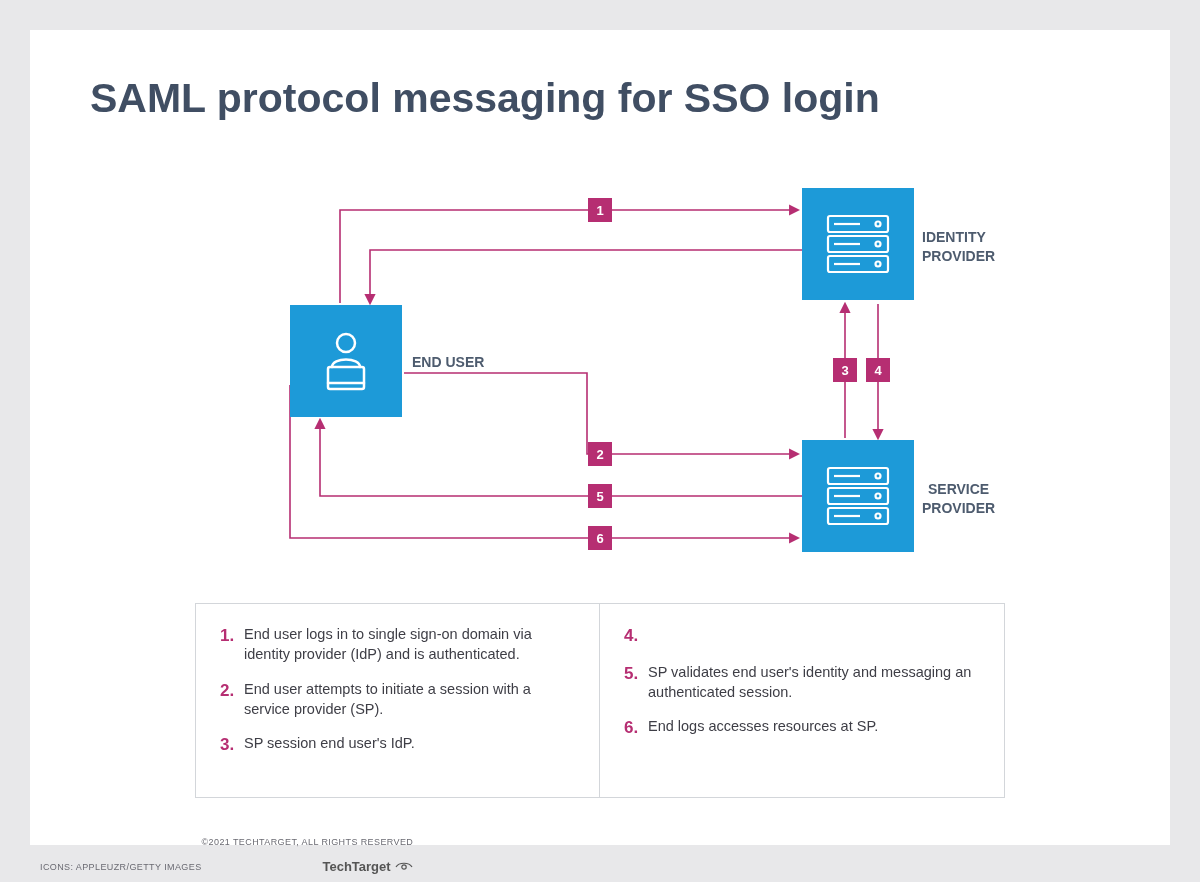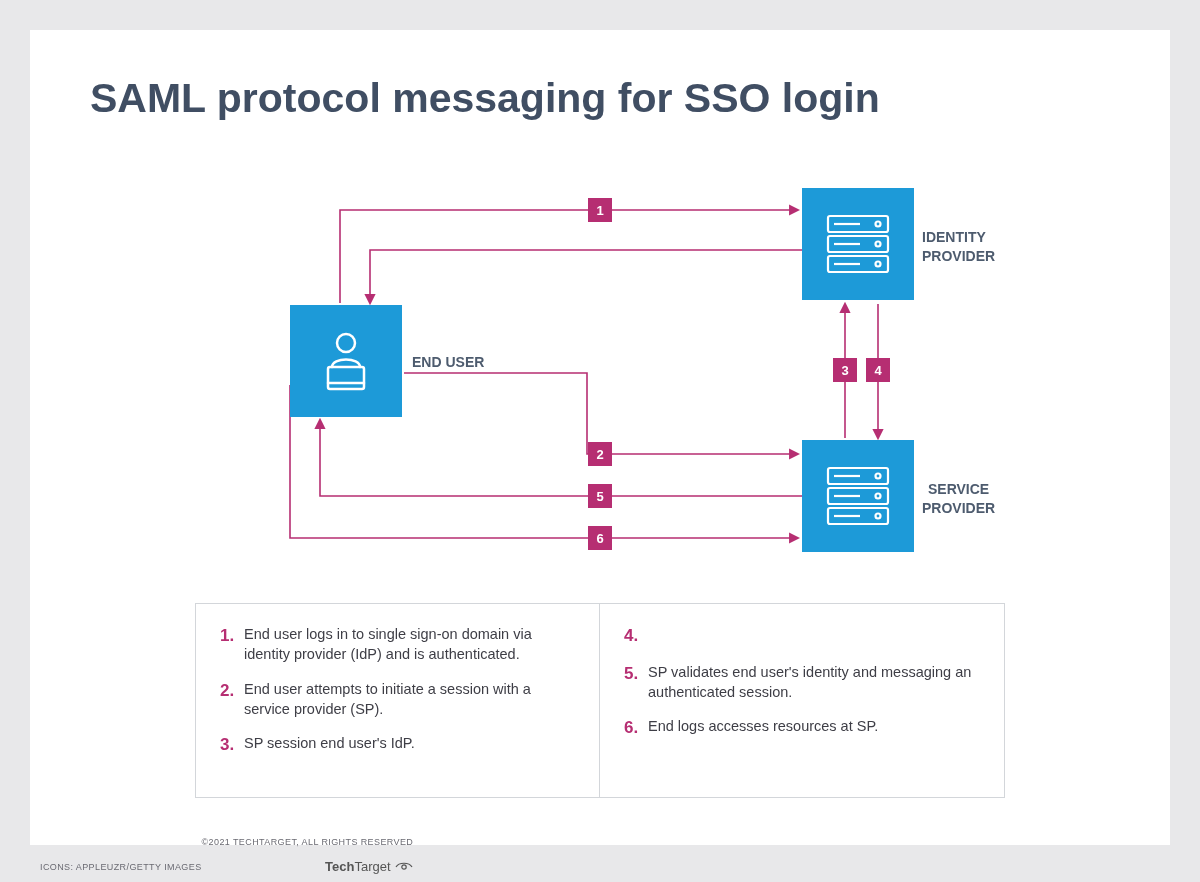--- a/index.html
+++ b/index.html
@@ -102,21 +102,21 @@
     display: flex;
     justify-content: flex-start;
     align-items: flex-end;
     color: #6a6a72;
     font-size: 9px;
     letter-spacing: 0.4px;
   }
   .footer-right { display: flex; align-items: flex-end; gap: 10px; flex-direction: column; }
   .tt-logo { font-size: 13px; color: #555; letter-spacing: 0; position: relative; top: 2px; }
   .tt-logo .t { font-weight: 700; }
-  .tt-logo .tg { font-weight: normal; }
+  .tt-logo .tg { font-weight: bold; }
   .tt-eye { display: inline-block; vertical-align: text-top; margin-left: 1px; }
 </style>
 </head>
 <body>
 
 <div class="card">
 
   <div class="title">SAML protocol messaging for SSO login</div>
 
   <div class="diagram">

